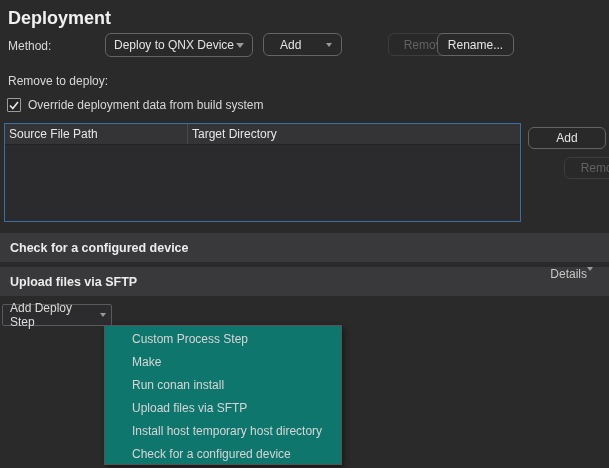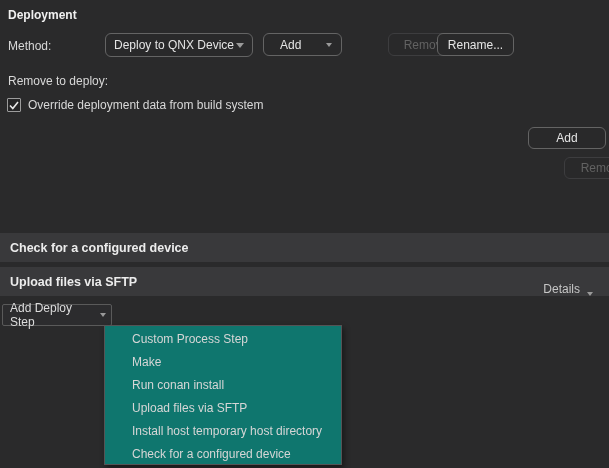--- a/index.html
+++ b/index.html
@@ -6,21 +6,21 @@
   html,body { background:#1e1e1e; }
   body { font-family:"Liberation Sans","DejaVu Sans",sans-serif; }
 
   .screen {
     position:relative; width:609px; height:468px;
     background:#2a2a2b; color:#dcdcdc; overflow:hidden;
     font-size:12px;
   }
   .abs { position:absolute; }
 
-  .page-title { left:8px; top:8px; font-size:12px; font-weight:bold; color:#f0f0f0; }
+  .page-title { left:8px; top:8px; font-size:18px; font-weight:bold; color:#f0f0f0; }
 
   .label { color:#d8d8d8; }
 
   
   .btn, .combo {
     background:#29292a; border:1px solid #646464; border-radius:6px;
     color:#e4e4e4; display:flex; align-items:center; justify-content:center;
     font-size:12px; cursor:default;
   }
   .btn.disabled { border-color:#3d3d3f; color:#626262;margin-left:36px; }
@@ -52,21 +52,21 @@
   .deploy-table .th + .th { border-left:1px solid #4a4a4c; }
 
   
   .step-bar {
     left:0; width:609px; height:29px; background:#39393b;
     display:flex; align-items:center; padding:0 10px;
   }
   .step-bar .bar-title { font-weight:bold; color:#ececec; font-size:12.5px; }
   .details-btn {
     position:absolute; right:16px; top:0; height:100%;
-    display:flex; align-items:flex-end; gap:7px; color:#c6c6c6;
+    display:flex; align-items:flex-start; color:#c6c6c6;
   }
 
   
   .add-step-btn {
     left:2px; top:304px; width:110px; height:22px;
     background:#2c2c2e; border:1px solid #5a5a5a; border-radius:2px;
     display:flex; align-items:center; padding:0 5px 0 7px; gap:20px; color:#dcdcdc;
   }
 
   
@@ -112,20 +112,27 @@
 
   <div class="abs" style="left:7px; top:98px; display:flex; align-items:center; gap:7px;">
     <span class="checkbox">
       <svg width="10" height="9" viewBox="0 0 10 9">
         <polyline points="1,4.5 3.8,7.5 9,1" fill="none" stroke="#e8e8e8" stroke-width="1.6"></polyline>
       </svg>
     </span>
     <span class="label">Override deployment data from build system</span>
   </div>
 
+  <div class="abs deploy-table" style="left:4px; top:123px; width:517px; height:99px;">
+    <div class="thead">
+      <div class="th" style="width:182px;">Source File Path</div>
+      <div class="th" style="flex:1;">Target Directory</div>
+    </div>
+    <div style="height:76px;"></div>
+  </div>
 
   <div class="abs btn" style="left:528px; top:127px; width:78px; height:22px;">
     <span>Add</span>
   </div>
 
   <div class="abs btn disabled" style="left:528px; top:157px; width:78px; height:22px;">
     <span>Remove</span>
   </div>
 
   <div class="abs step-bar" style="top:233px;">

